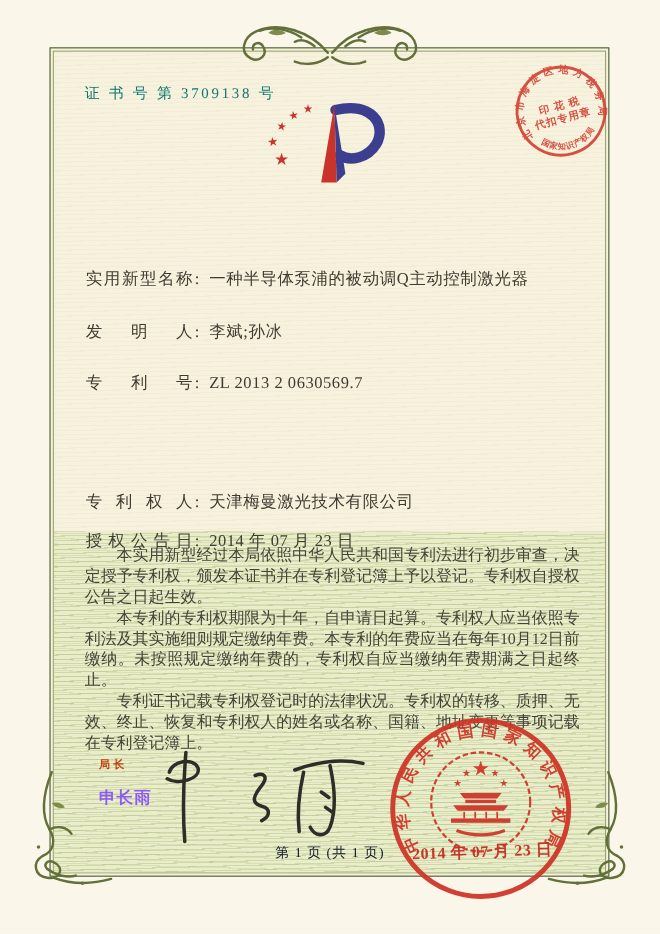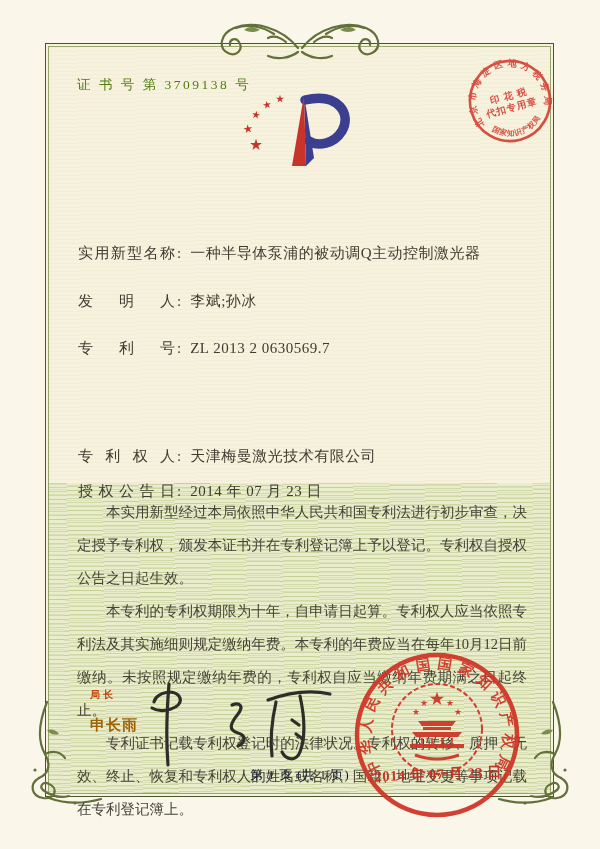--- a/index.html
+++ b/index.html
@@ -21,40 +21,40 @@
   }
   .pattern-band{
     position:absolute;left:3px;right:3px;bottom:3px;height:310px;
     background:
       repeating-linear-gradient(178.4deg, rgba(148,166,84,0.30) 0 1px, rgba(0,0,0,0) 1px 4px),
       repeating-linear-gradient(181.6deg, rgba(148,166,84,0.18) 0 1px, rgba(0,0,0,0) 1px 5px),
       #e9edcb;
   }
   .cert-no{
     position:absolute;left:77px;top:76px;
-    font-size:13.5px;color:#4d7c0f;letter-spacing:2.5px;
+    font-size:13.5px;color:#0f766e;letter-spacing:2.5px;
   }
   .title{
     position:absolute;left:0;right:0;top:166px;text-align:center;
     font-size:34px;font-weight:600;color:#302f2a;letter-spacing:9px;text-indent:9px;
   }
   .field-row{position:absolute;left:78px;font-size:15px;color:#3e3b31;white-space:nowrap;}
   .flabel{
     display:inline-block;width:97px;
     text-align:justify;text-align-last:justify;
   }
   .fcolon{margin-left:2px;}
   .fvalue{margin-left:9px;letter-spacing:0.5px;}
   .paras{
     position:absolute;left:77px;top:496px;width:450px;
-    font-size:14.5px;line-height:33px;color:#454237;text-align:justify;
+    font-size:14.5px;line-height:19px;color:#454237;text-align:justify;
   }
   .paras p{margin:0;text-indent:2em;}
   .signer-title{position:absolute;left:90px;top:688px;font-size:10px;color:#c2410c;letter-spacing:3px;font-weight:600;}
-  .signer-name{position:absolute;left:90px;top:716px;font-size:15px;color:#a16207;letter-spacing:1px;font-weight:600;}
+  .signer-name{position:absolute;left:90px;top:716px;font-size:15px;color:#8b5cf6;letter-spacing:1px;font-weight:600;}
   .footer{
     position:absolute;left:0;right:0;top:767px;text-align:center;
     font-size:12.5px;color:#0f172a;letter-spacing:1px;
   }
   svg{display:block;}
   .abs{position:absolute;}
 </style>
 </head>
 <body>
 

